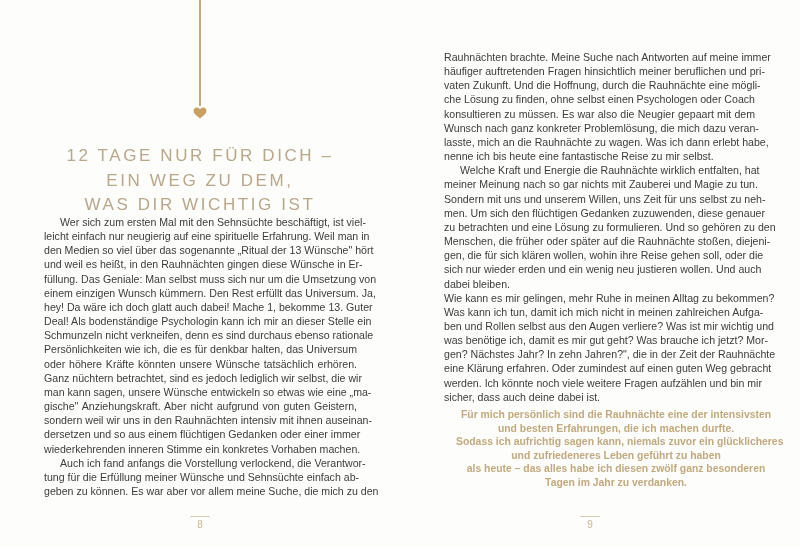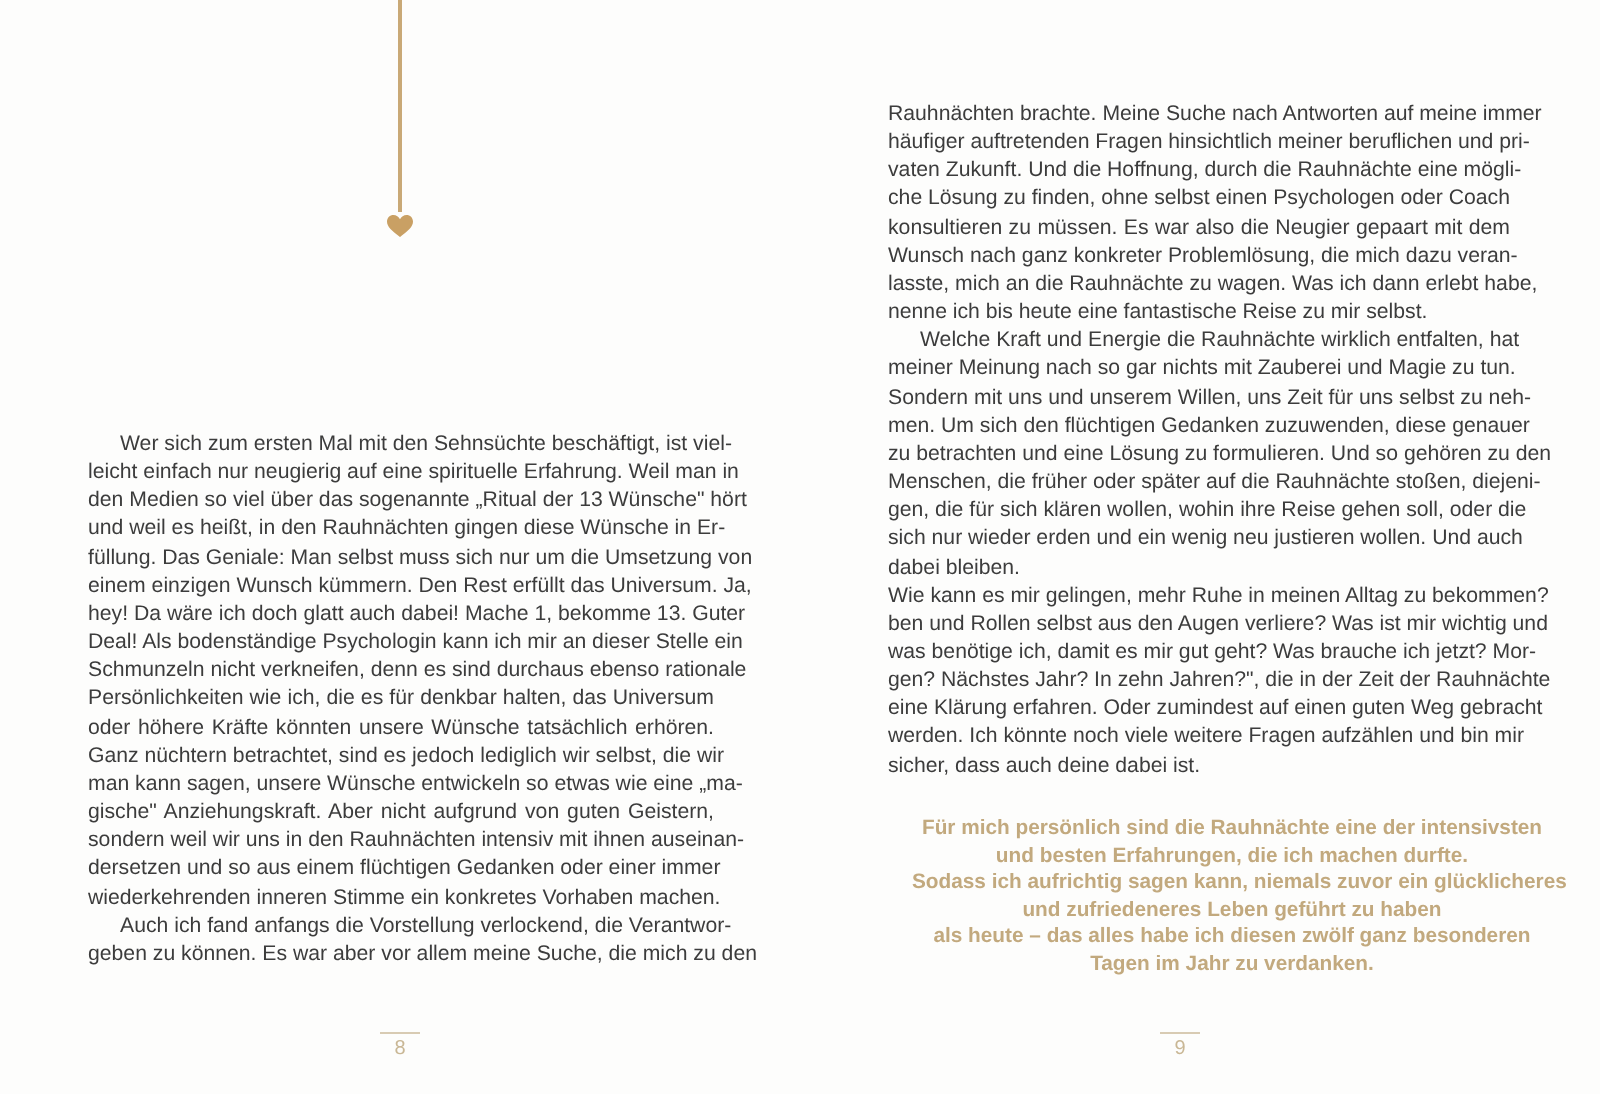--- a/index.html
+++ b/index.html
@@ -59,40 +59,46 @@
 </style>
 </head>
 <body>
 
 <div class="page left">
   <div class="hang-line"></div>
   <svg class="heart" viewBox="0 0 14 12">
     <path d="M7 11.5 C3 8.5 0.5 6.5 0.5 3.8 C0.5 1.8 2 0.5 3.7 0.5 C5.2 0.5 6.3 1.4 7 2.6 C7.7 1.4 8.8 0.5 10.3 0.5 C12 0.5 13.5 1.8 13.5 3.8 C13.5 6.5 11 8.5 7 11.5 Z" fill="#c9a064"></path>
   </svg>
 
+  <h1 class="chapter-title">
+    <span>12 TAGE NUR FÜR DICH –</span>
+    <span>EIN WEG ZU DEM,</span>
+    <span>WAS DIR WICHTIG IST</span>
+  </h1>
 
   <div class="body-text">
     <span class="line indent">Wer sich zum ersten Mal mit den Sehnsüchte beschäftigt, ist viel-</span>
     <span class="line">leicht einfach nur neugierig auf eine spirituelle Erfahrung. Weil man in</span>
     <span class="line">den Medien so viel über das sogenannte „Ritual der 13 Wünsche" hört</span>
     <span class="line">und weil es heißt, in den Rauhnächten gingen diese Wünsche in Er-</span>
     <span class="line">füllung. Das Geniale: Man selbst muss sich nur um die Umsetzung von</span>
     <span class="line">einem einzigen Wunsch kümmern. Den Rest erfüllt das Universum. Ja,</span>
     <span class="line">hey! Da wäre ich doch glatt auch dabei! Mache 1, bekomme 13. Guter</span>
     <span class="line">Deal! Als bodenständige Psychologin kann ich mir an dieser Stelle ein</span>
     <span class="line">Schmunzeln nicht verkneifen, denn es sind durchaus ebenso rationale</span>
     <span class="line">Persönlichkeiten wie ich, die es für denkbar halten, das Universum</span>
     <span class="line">oder höhere Kräfte könnten unsere Wünsche tatsächlich erhören.</span>
     <span class="line">Ganz nüchtern betrachtet, sind es jedoch lediglich wir selbst, die wir</span>
     <span class="line">man kann sagen, unsere Wünsche entwickeln so etwas wie eine „ma-</span>
     <span class="line">gische" Anziehungskraft. Aber nicht aufgrund von guten Geistern,</span>
     <span class="line">sondern weil wir uns in den Rauhnächten intensiv mit ihnen auseinan-</span>
     <span class="line">dersetzen und so aus einem flüchtigen Gedanken oder einer immer</span>
     <span class="line last">wiederkehrenden inneren Stimme ein konkretes Vorhaben machen.</span>
     <span class="line indent">Auch ich fand anfangs die Vorstellung verlockend, die Verantwor-</span>
+    <span class="line">tung für die Erfüllung meiner Wünsche und Sehnsüchte einfach ab-</span>
     <span class="line">geben zu können. Es war aber vor allem meine Suche, die mich zu den</span>
   </div>
 
   <div class="folio">8</div>
 </div>
 
 <div class="page right">
   <div class="body-text">
     <span class="line">Rauhnächten brachte. Meine Suche nach Antworten auf meine immer</span>
     <span class="line">häufiger auftretenden Fragen hinsichtlich meiner beruflichen und pri-</span>
@@ -105,20 +111,21 @@
     <span class="line indent">Welche Kraft und Energie die Rauhnächte wirklich entfalten, hat</span>
     <span class="line">meiner Meinung nach so gar nichts mit Zauberei und Magie zu tun.</span>
     <span class="line">Sondern mit uns und unserem Willen, uns Zeit für uns selbst zu neh-</span>
     <span class="line">men. Um sich den flüchtigen Gedanken zuzuwenden, diese genauer</span>
     <span class="line">zu betrachten und eine Lösung zu formulieren. Und so gehören zu den</span>
     <span class="line">Menschen, die früher oder später auf die Rauhnächte stoßen, diejeni-</span>
     <span class="line">gen, die für sich klären wollen, wohin ihre Reise gehen soll, oder die</span>
     <span class="line">sich nur wieder erden und ein wenig neu justieren wollen. Und auch</span>
     <span class="line last">dabei bleiben.</span>
     <span class="line">Wie kann es mir gelingen, mehr Ruhe in meinen Alltag zu bekommen?</span>
+    <span class="line">Was kann ich tun, damit ich mich nicht in meinen zahlreichen Aufga-</span>
     <span class="line">ben und Rollen selbst aus den Augen verliere? Was ist mir wichtig und</span>
     <span class="line">was benötige ich, damit es mir gut geht? Was brauche ich jetzt? Mor-</span>
     <span class="line">gen? Nächstes Jahr? In zehn Jahren?", die in der Zeit der Rauhnächte</span>
     <span class="line">eine Klärung erfahren. Oder zumindest auf einen guten Weg gebracht</span>
     <span class="line">werden. Ich könnte noch viele weitere Fragen aufzählen und bin mir</span>
     <span class="line last">sicher, dass auch deine dabei ist.</span>
   </div>
 
   <div class="quote">
     <span>Für mich persönlich sind die Rauhnächte eine der intensivsten</span>

